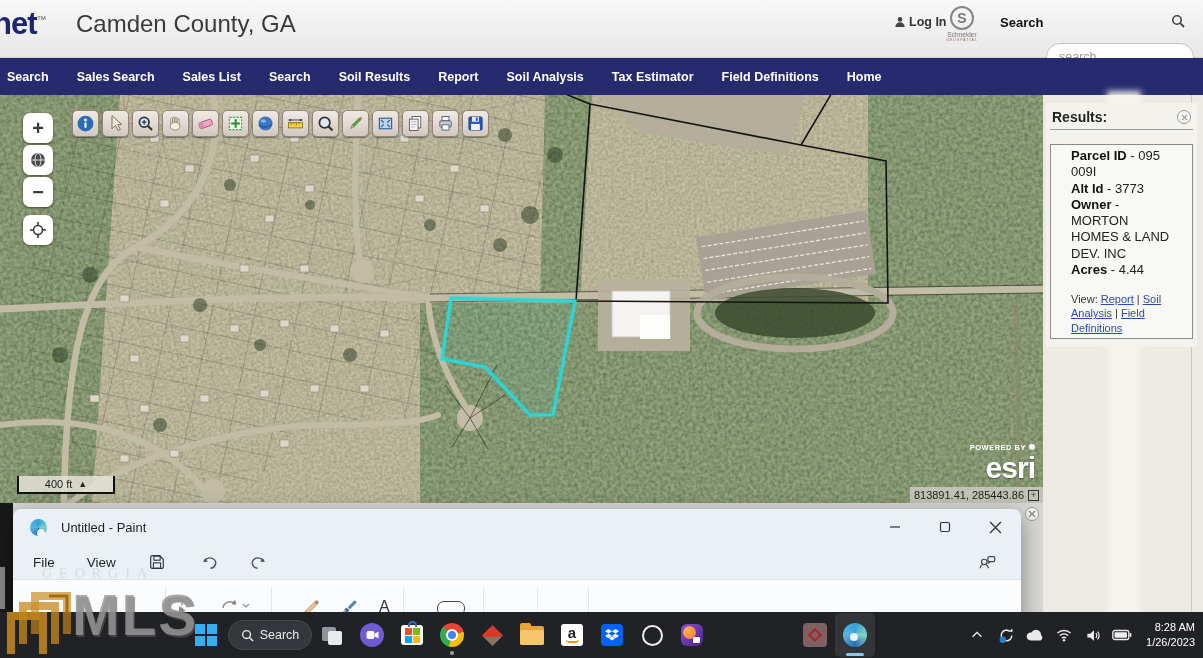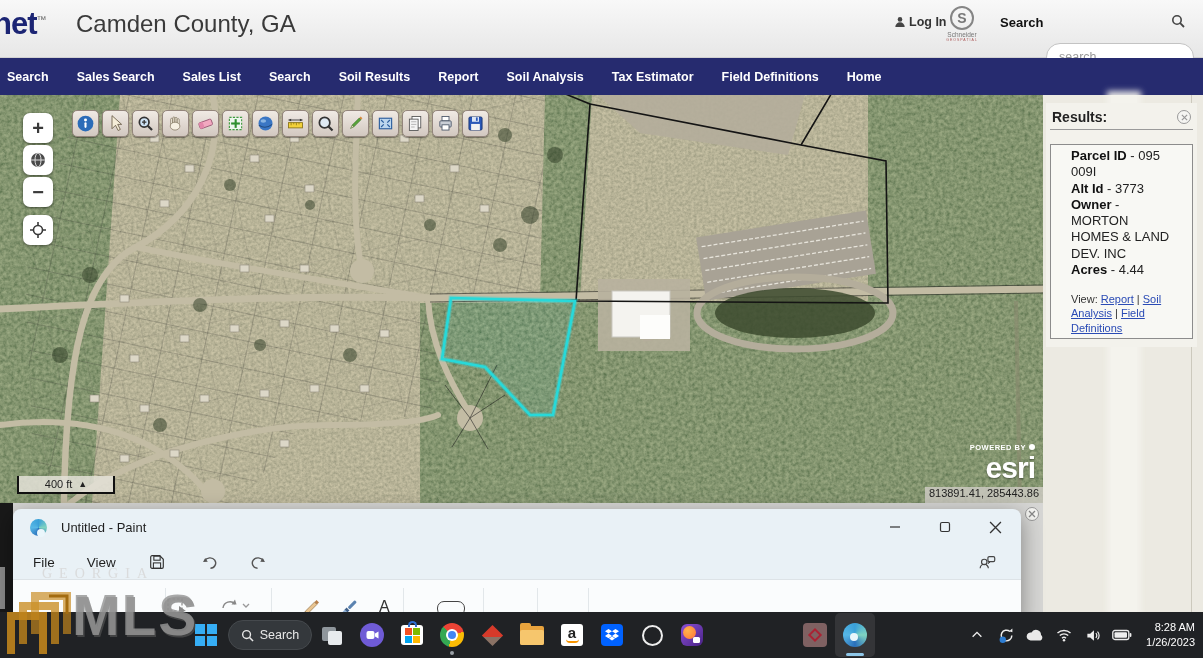--- a/index.html
+++ b/index.html
@@ -44,21 +44,21 @@
           display:flex;align-items:center;justify-content:center;cursor:pointer;padding:0;}
   #scalebar{left:17px;top:381px;width:98px;height:18px;background:rgba(228,226,216,.85);
             display:flex;align-items:center;justify-content:center;font-size:11px;color:#222;
             border-left:2px solid #111;border-right:2px solid #111;border-bottom:2px solid #111;}
   #scalebar .arr{font-size:9px;margin-left:6px;}
   #esri{right:8px;bottom:20px;text-align:right;color:#fff;line-height:1;}
   #esri .pb{font-size:7.5px;font-weight:700;letter-spacing:.5px;}
   #esri .dot{display:inline-block;width:6px;height:6px;background:#fff;border-radius:50%;margin-left:3px;}
   #esri .br{font-size:30px;font-weight:800;letter-spacing:-1px;text-shadow:0 1px 2px rgba(0,0,0,.4);}
   #coords{right:0;bottom:0;height:16px;background:rgba(204,202,194,.85);display:flex;align-items:center;
-          gap:4px;padding:0 4px;font-size:11px;color:#222;flex-direction:column;}
+          gap:4px;padding:0 4px;font-size:11px;color:#222;}
   #coords .plusbox{width:11px;height:11px;border:1px solid #333;font-size:9px;line-height:9px;
                    text-align:center;color:#333;cursor:pointer;}
   #coords .plusbox::before{content:"+";}
 
   
   #rstrip{left:1043px;top:95px;width:160px;height:517px;background:#eceae2;}
   #rstrip .road{position:absolute;left:68px;top:0;width:26px;height:517px;background:#f4f3ed;
                 box-shadow:0 0 6px 4px rgba(244,243,237,.9);}
   #rstrip .scroll{position:absolute;left:148px;top:0;width:1px;height:517px;background:#ccc9bd;}
 

